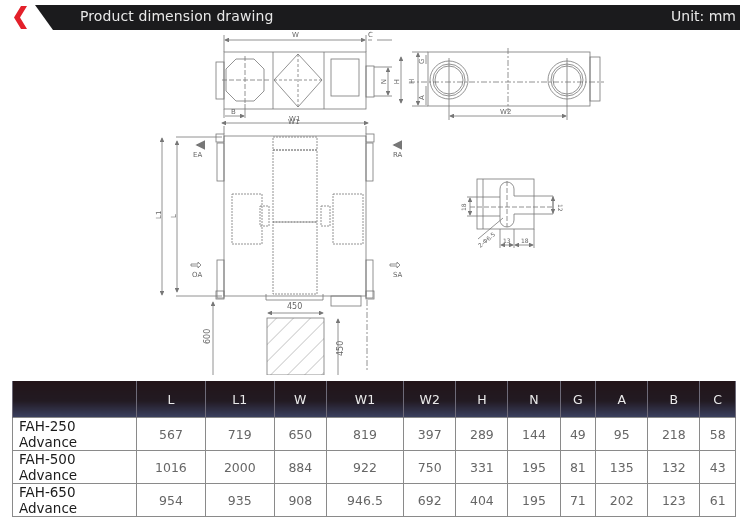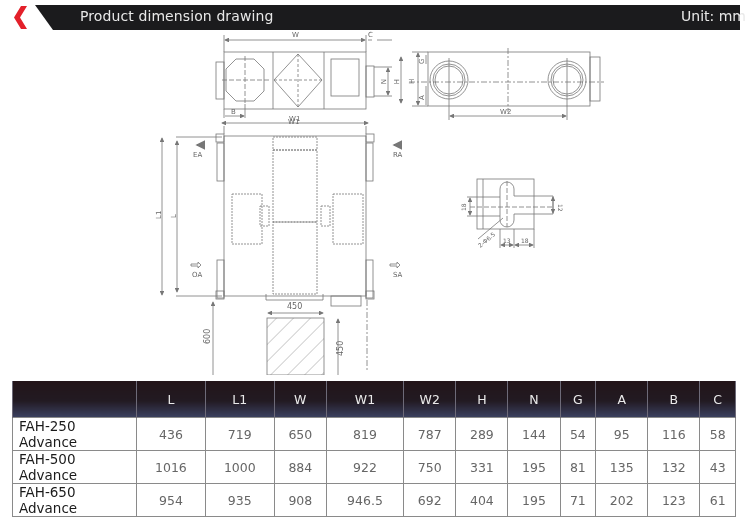--- a/index.html
+++ b/index.html
@@ -2,21 +2,21 @@
 <html><head>
 <meta charset="utf-8">
 <style>
   html, body { margin: 0; padding: 0; background: #ffffff; }
   body { width: 750px; height: 524px; position: relative; overflow: hidden; font-family: "DejaVu Sans", sans-serif; }
   .header { position: absolute; left: 0; top: 5px; width: 750px; height: 33px; }
   .chevron { position: absolute; left: 11px; top: 0; width: 16px; height: 25px; }
   .bar { position: absolute; left: 35px; top: 0; width: 705px; height: 25px; background: #1b1b1d;
          clip-path: polygon(0 0, 100% 0, 100% 100%, 18px 100%); }
   .title { position: absolute; left: 80px; top: 3px; color: #e8e8e8; font-size: 14px; letter-spacing: 0.1px; }
-  .unit { position: absolute; right: 4px; top: 3px; color: #e8e8e8; font-size: 14px; }
+  .unit { position: absolute; right: 14px; top: 3px; color: #e8e8e8; font-size: 14px; }
   .drawing { position: absolute; left: 0; top: 30px; width: 750px; height: 345px; }
   .drawing text { font-family: "DejaVu Sans", sans-serif; fill: #666; }
   table.spec { position: absolute; left: 12px; top: 381px; width: 724px; border-collapse: collapse; font-family: "DejaVu Sans", sans-serif; }
   table.spec th { height: 36px; color: #eaeaea; font-weight: normal; font-size: 12.5px;
                   background: linear-gradient(#231418 0%, #221a22 55%, #3a3f5e 100%);
                   border-left: 1px solid #6d6a78; border-right: 1px solid #6d6a78; padding: 0; }
   table.spec td { height: 24px; border: 1px solid #8a8a8a; text-align: center; color: #666; font-size: 12.5px; padding: 0; }
   table.spec td.model { text-align: left; padding-left: 6px; color: #1a1a1a; font-size: 13.5px; width: 117px; }
 </style>
 </head>
@@ -196,36 +196,36 @@
       <th>N</th>
       <th>G</th>
       <th>A</th>
       <th>B</th>
       <th>C</th>
     </tr>
   </thead>
   <tbody>
     <tr>
       <td class="model">FAH-250 Advance</td>
-      <td>436</td>
+      <td>567</td>
       <td>719</td>
       <td>650</td>
       <td>819</td>
-      <td>787</td>
+      <td>397</td>
       <td>289</td>
       <td>144</td>
-      <td>54</td>
+      <td>49</td>
       <td>95</td>
-      <td>116</td>
+      <td>218</td>
       <td>58</td>
     </tr>
     <tr>
       <td class="model">FAH-500 Advance</td>
       <td>1016</td>
-      <td>1000</td>
+      <td>2000</td>
       <td>884</td>
       <td>922</td>
       <td>750</td>
       <td>331</td>
       <td>195</td>
       <td>81</td>
       <td>135</td>
       <td>132</td>
       <td>43</td>
     </tr>

